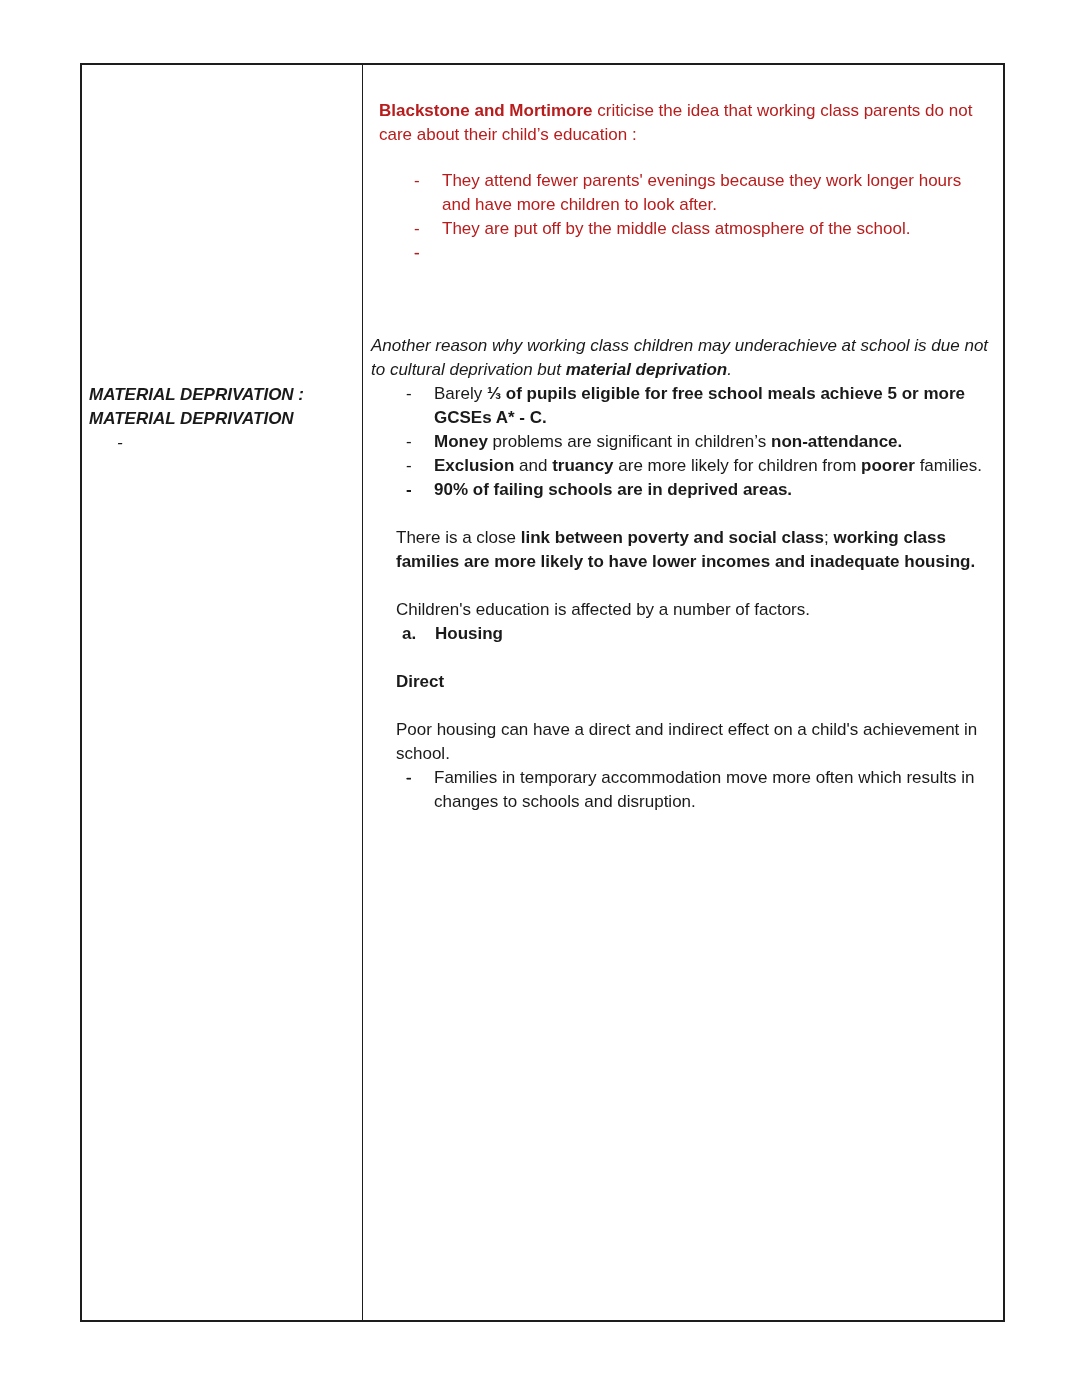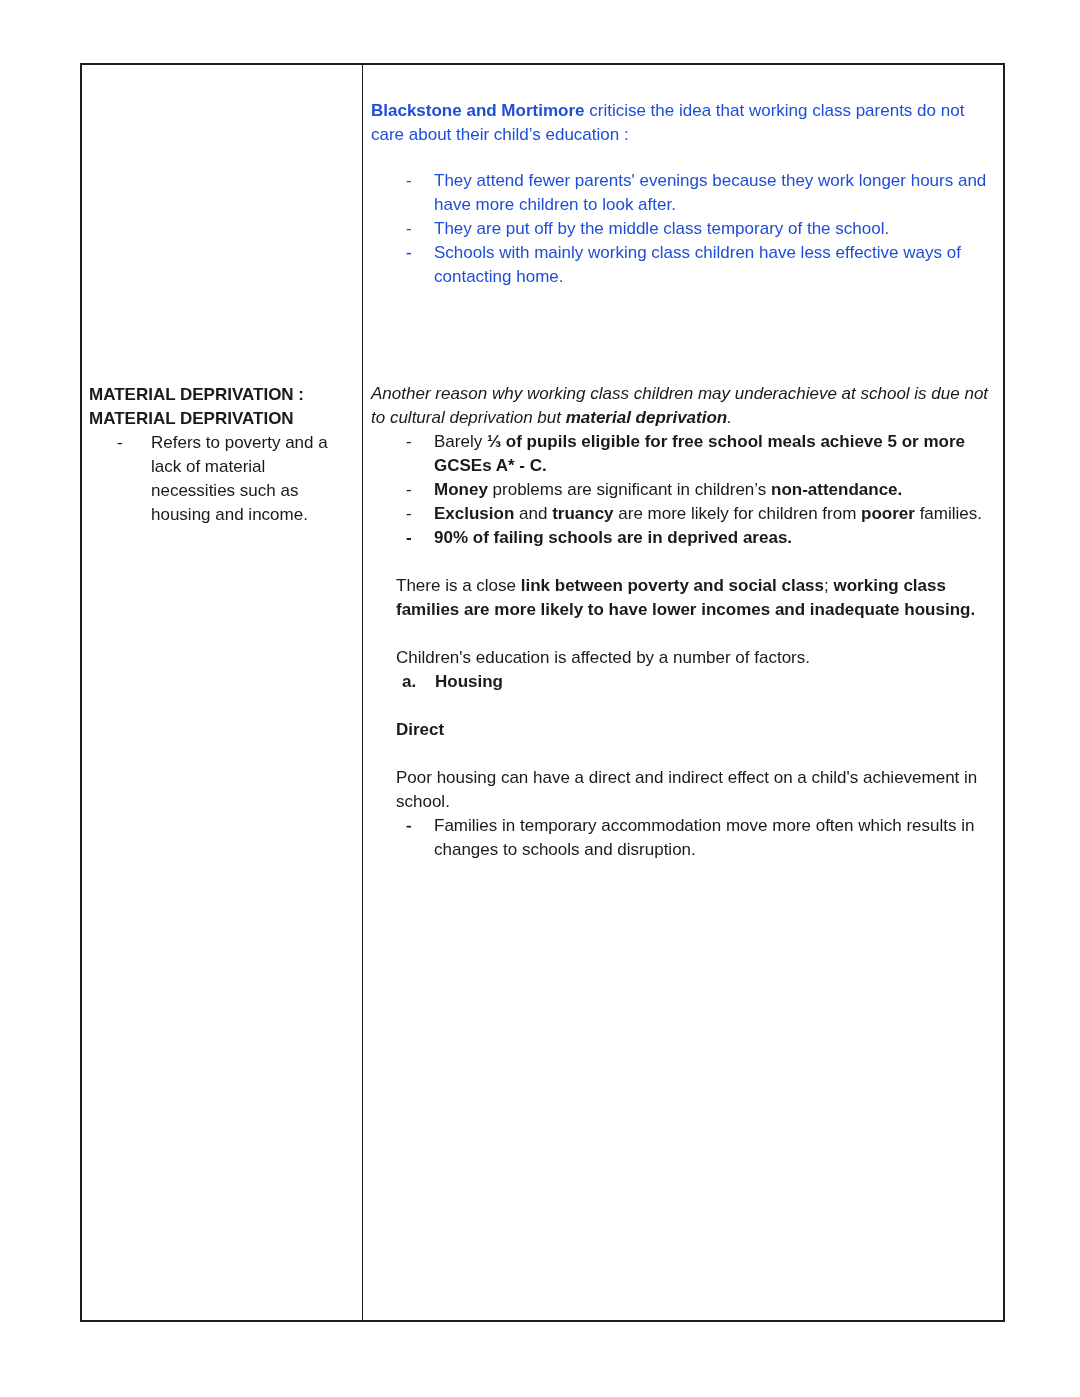--- a/index.html
+++ b/index.html
@@ -24,30 +24,31 @@
     display:flex;
     background:#ffffff;
   }
   .cell-left{
     width:281px;
     flex:0 0 281px;
     box-sizing:border-box;
     border-right:1.5px solid #1d1d1d;
     padding:318px 24px 0 7px;
     overflow:hidden;
+    font-style:italic;
   }
   .cell-right{
     flex:1;
     box-sizing:border-box;
     padding:34px 14px 0 8px;
     overflow:hidden;
   }
   p,div.block{margin:0;}
   b,.bold{font-weight:700;}
-  .gray{color:#1d4ed8;}
+  .gray{color:#b91c1c;margin-left:8px;}
   .mt22{margin-top:22px;}
   .mt23{margin-top:23px;}
   .mt24{margin-top:24px;margin-left:25px;}
   .mt48{margin-top:48px;}
   .mt93{margin-top:93px;font-style:italic;}
   .li{position:relative;padding-left:63px;}
   .li > .dash{position:absolute;left:35px;top:0;}
   .cell-left .li{padding-left:62px;}
   .cell-left .li > .dash{left:28px;}
   .alpha-li{position:relative;padding-left:64px;font-weight:700;}
@@ -57,45 +58,43 @@
 <body>
 
 <div class="page">
   <div class="doc-table">
 
     <div class="cell-left">
       <div class="block bold">MATERIAL DEPRIVATION :</div>
       <div class="block bold mt23">MATERIAL DEPRIVATION</div>
       <div class="block li">
         <span class="dash">-</span>
-        <span>Refers to poverty and a lack of material necessities such as housing and income.</span>
       </div>
     </div>
 
     <div class="cell-right">
 
       <p class="gray">
         <b>Blackstone and Mortimore</b><span> criticise the idea that working class parents do not care about their child’s education :</span>
       </p>
 
       <div class="gray mt22">
         <div class="block li">
           <span class="dash">-</span>
           <span>They attend fewer parents' evenings because they work longer hours and have more children to look after.</span>
         </div>
         <div class="block li">
           <span class="dash">-</span>
-          <span>They are put off by the middle class temporary of the school.</span>
+          <span>They are put off by the middle class atmosphere of the school.</span>
         </div>
         <div class="block li">
           <span class="dash">-</span>
         </div>
         <div class="block li">
           <span class="dash">-</span>
-          <span>Schools with mainly working class children have less effective ways of contacting home.</span>
         </div>
       </div>
 
       <p class="mt93">
         <span>Another reason why working class children may underachieve at school is due not to cultural deprivation but </span><b>material deprivation</b><span>.</span>
       </p>
 
       <div class="block li mt24">
         <span class="dash">-</span>
         <span>Barely </span><b>⅓ of pupils eligible for free school meals achieve 5 or more GCSEs A* - C.</b>

